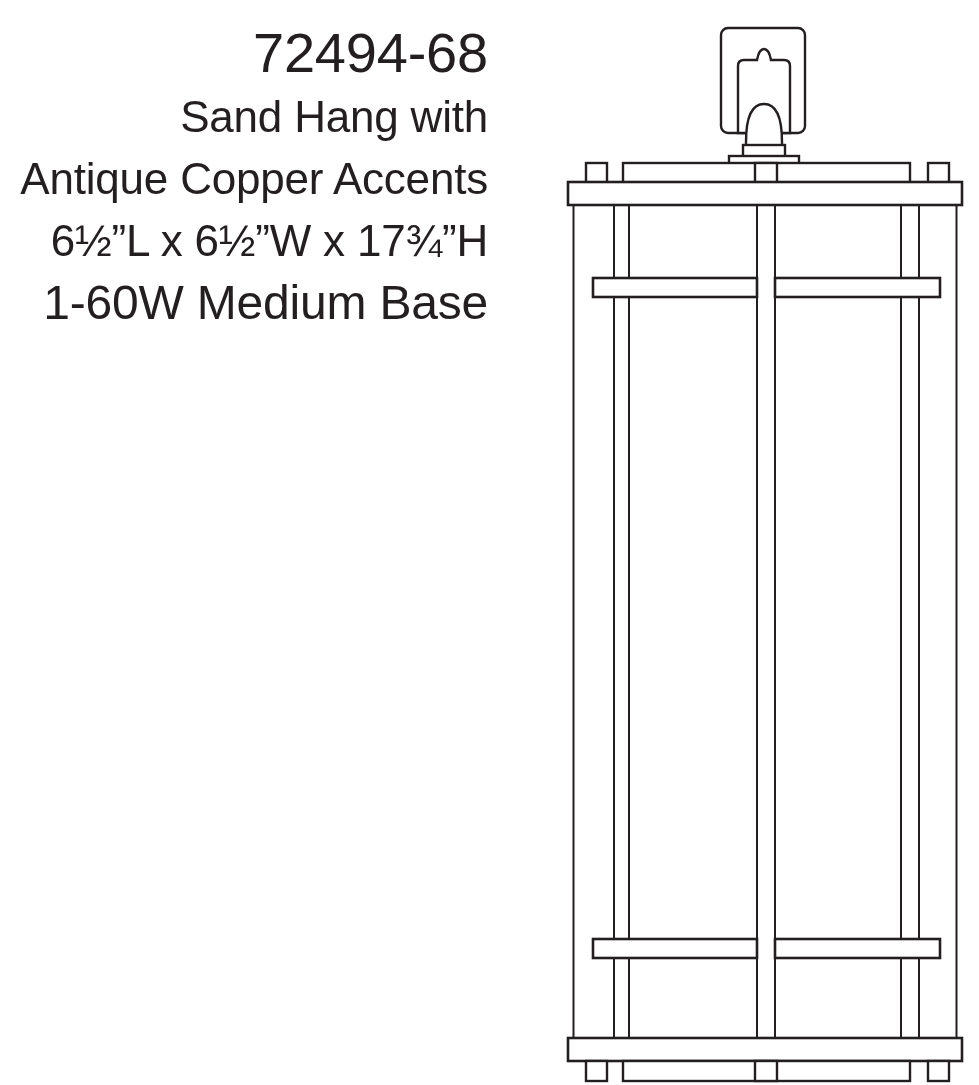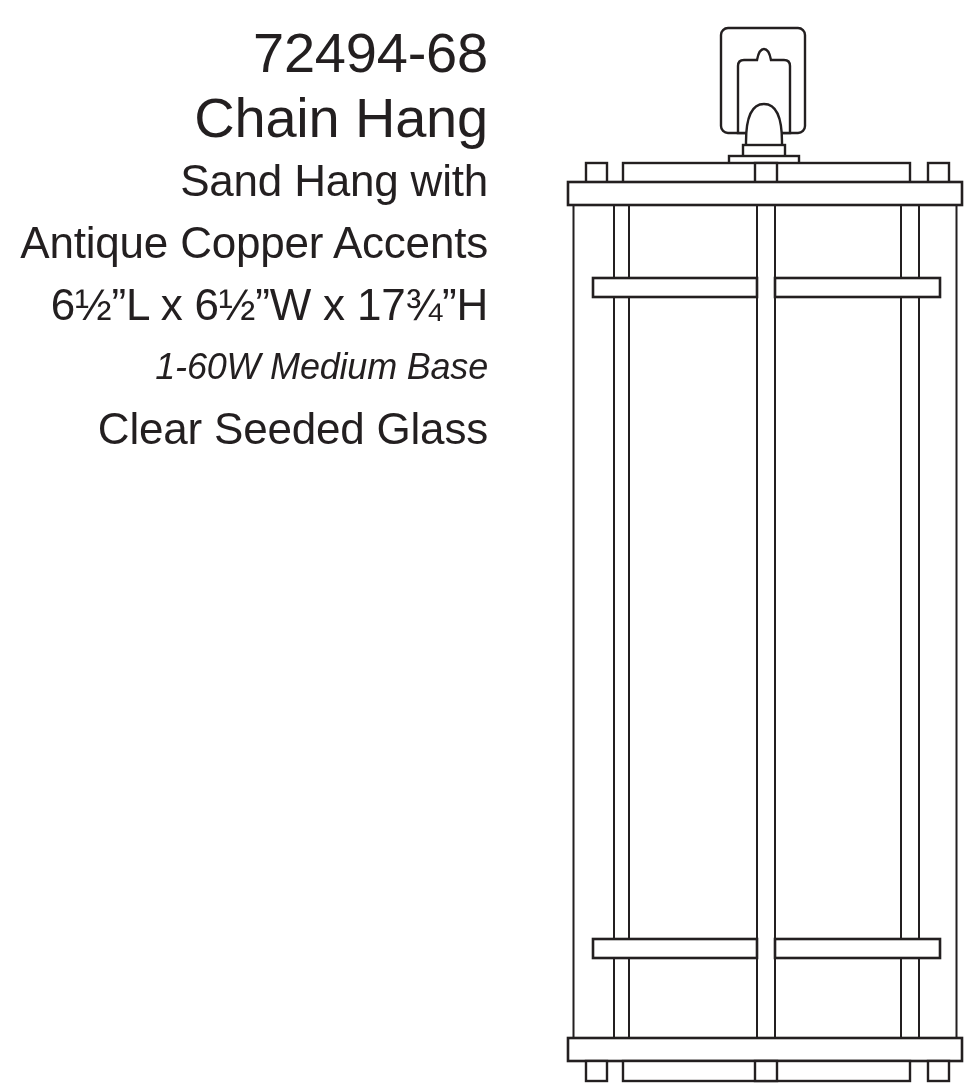--- a/index.html
+++ b/index.html
@@ -57,24 +57,23 @@
     line-height: 62px;
     padding-right: 12px;
   }
   .l-dims {
     font-size: 44px;
     line-height: 62px;
     padding-right: 12px;
     margin-left: 9px;
   }
   .l-lamp {
-    font-size: 36px;
-    line-height: 62px;
-    padding-right: 12px;
-    font-style: italic;
+    font-size: 48px;
+    line-height: 62px;
+    padding-right: 12px;
   }
   .l-glass {
     font-size: 44px;
     line-height: 62px;
     padding-right: 12px;
   }
   
   #fixture-drawing {
     position: absolute;
     left: 540px;
@@ -105,26 +104,24 @@
     stroke-width: 2.6;
   }
 </style>
 </head>
 <body>
 
 <div id="page">
 
   <div id="spec-text">
     <span class="line l-sku">72494-68</span>
-    <span class="line l-name">Chain Hang</span>
     <span class="line l-finish1">Sand Hang with</span>
     <span class="line l-finish2">Antique Copper Accents</span>
     <span class="line l-dims">6½”L x 6½”W x 17¾”H</span>
     <span class="line l-lamp">1-60W Medium Base</span>
-    <span class="line l-glass">Clear Seeded Glass</span>
   </div>
 
   <div id="fixture-drawing">
     <svg viewBox="0 0 439 1085" xmlns="http://www.w3.org/2000/svg">
 
       <g>
 
         <rect class="ln" x="181" y="14" width="84" height="105" rx="7" ry="7"></rect>
 
         <path class="ln" d="M198,119

